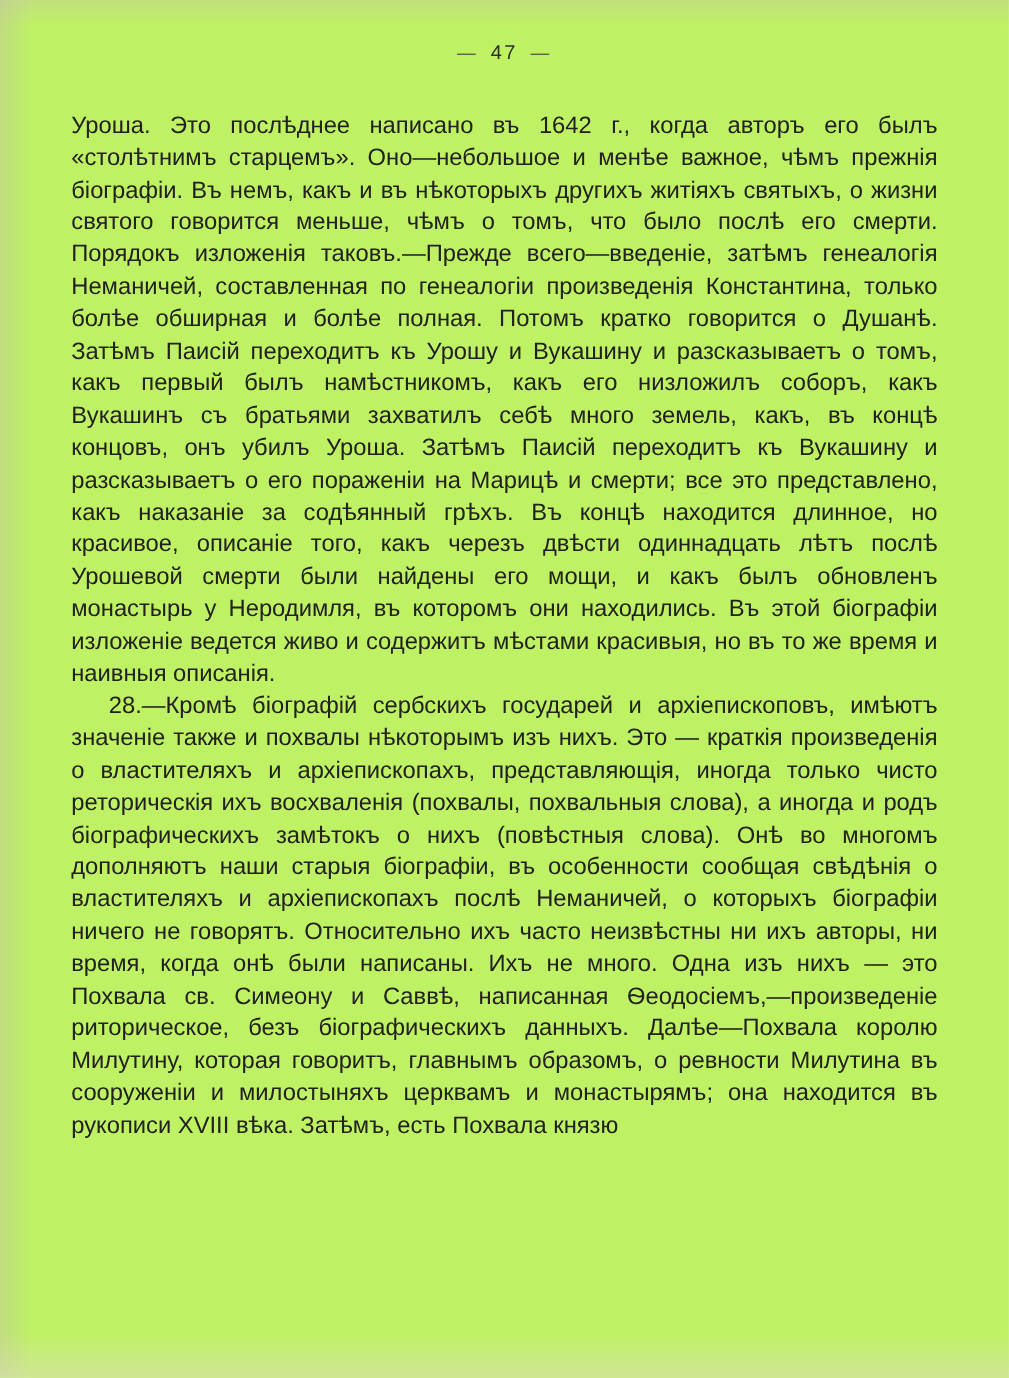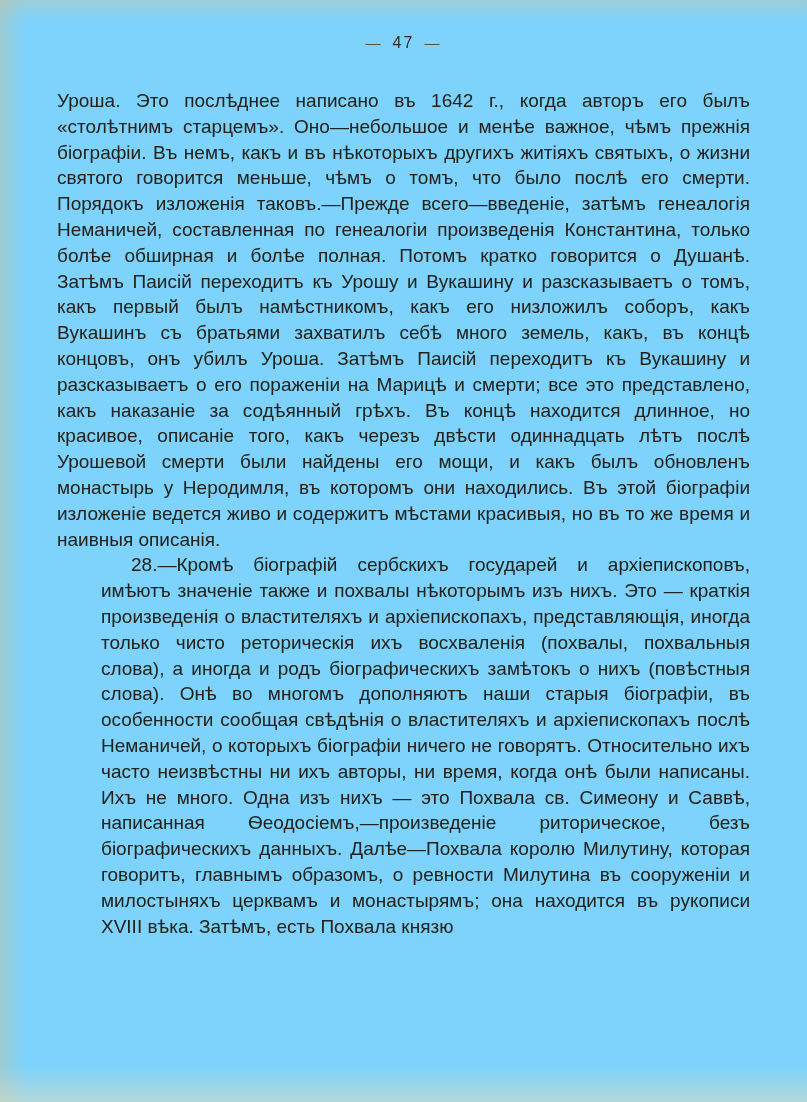--- a/index.html
+++ b/index.html
@@ -10,21 +10,21 @@
     width: 807px;
     height: 1102px;
     background: #ece9cc;
     font-family: "Liberation Sans", sans-serif;
     overflow: hidden;
   }
   .page {
     position: relative;
     width: 807px;
     height: 1102px;
-    background: #7dd3fc;
+    background: #bef264;
     box-sizing: border-box;
   }
   .page-header {
     position: absolute;
     top: 34px;
     left: 0;
     width: 807px;
     text-align: center;
     font-size: 16px;
     color: #3a3a30;
@@ -48,21 +48,20 @@
     font-size: 19px;
     line-height: 25.8px;
     text-align: justify;
     text-justify: inter-word;
   }
   .text-block p {
     margin: 0;
   }
   .text-block p.indent {
     text-indent: 30px;
-    margin-left: 44px;
   }
   .bottom-fade {
     position: absolute;
     left: 0;
     bottom: 0;
     width: 807px;
     height: 36px;
     background: linear-gradient(to bottom, rgba(236,233,204,0) 0%, rgba(222,219,190,0.55) 100%);
     pointer-events: none;
   }

